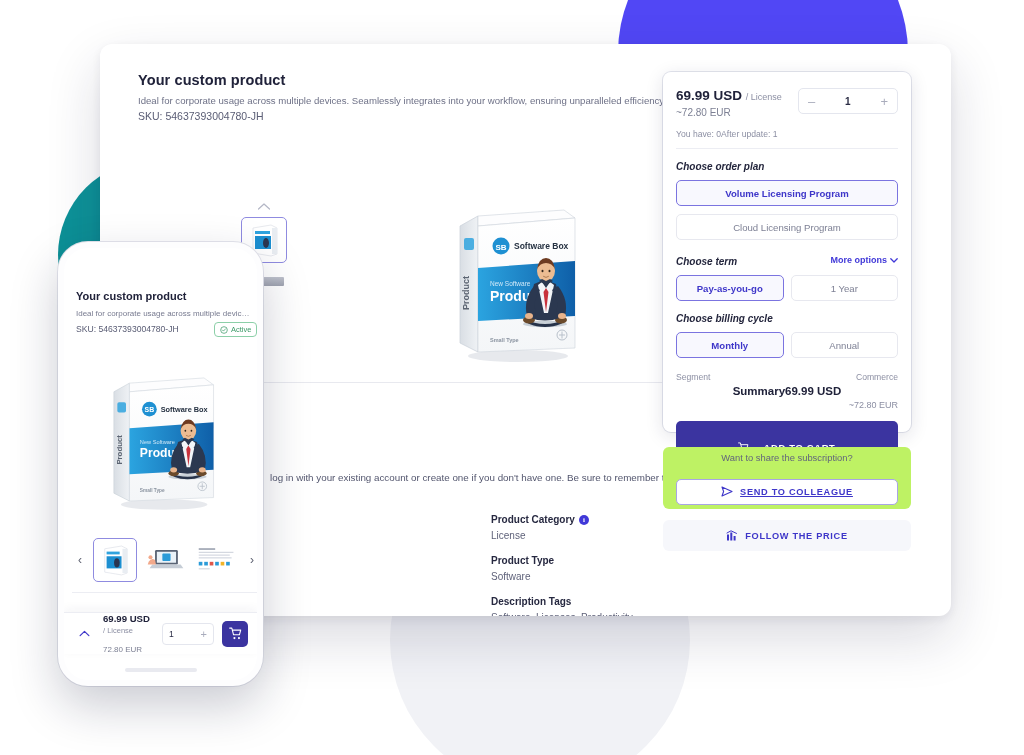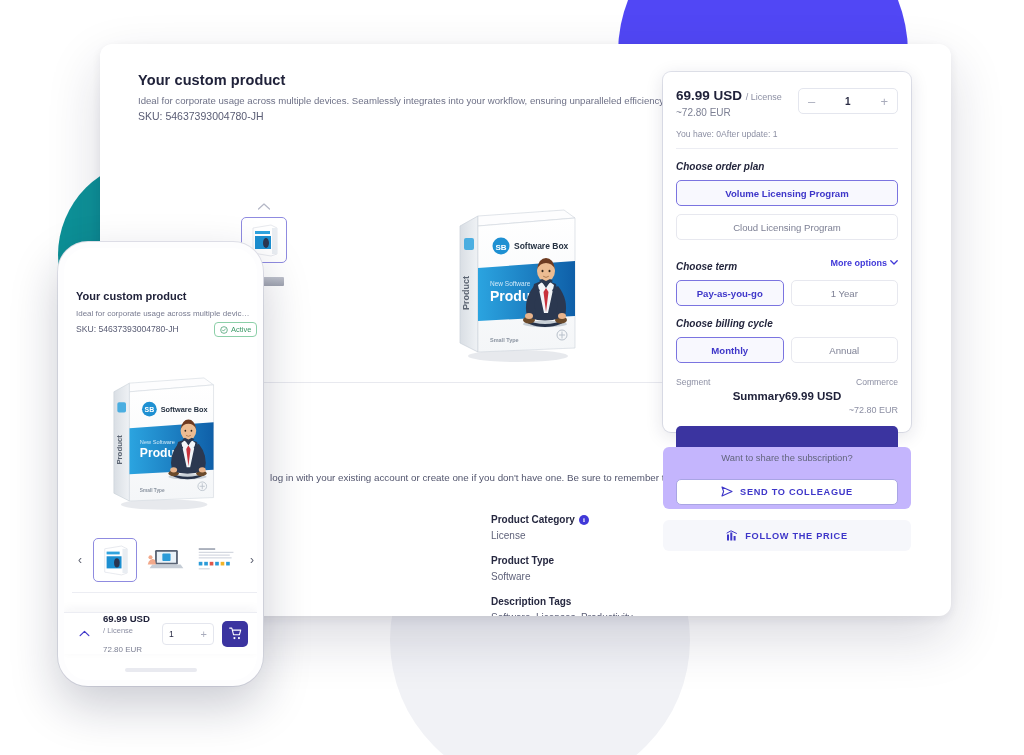--- a/index.html
+++ b/index.html
@@ -164,29 +164,29 @@
     margin-top: 11px; width: 100%; height: 32px;
     background: #3B34A0; border-radius: 5px;
     color: #fff; font-size: 9.4px; font-weight: 700; letter-spacing: .7px;
     display: flex; align-items: flex-end; justify-content: center; gap: 14px;
   }
 
   
   .share-card {
     position: absolute; left: 663px; top: 447px;
     width: 248px; height: 62px;
-    background: #c4b5fd; border-radius: 6px;
+    background: #bef264; border-radius: 6px;
     display: flex; flex-direction: column; align-items: center; justify-content: center;
   }
   .share-q { font-size: 9.4px; color: #62657C; }
   .share-btn {
     margin-top: 16px; width: 222px; height: 26px;
     border: 1px solid #A9A5E4; border-radius: 5px; background: #fff;
     display: flex; align-items: center; justify-content: center; gap: 7px;
-    color: #3E36C9; font-size: 9.2px; font-weight: 700; letter-spacing: .7px;
+    color: #3E36C9; font-size: 9.2px; font-weight: 700; letter-spacing: .7px; text-decoration: underline;
   }
   .follow-card {
     position: absolute; left: 663px; top: 520px;
     width: 248px; height: 31px;
     background: #F6F7FB; border-radius: 6px;
     display: flex; align-items: center; justify-content: center; gap: 7px;
     color: #3E36C9; font-size: 9.2px; font-weight: 700; letter-spacing: .7px;
   }
 
   
@@ -413,21 +413,21 @@
       <span>You have: 0</span>
       <span>After update: 1</span>
     </div>
     <div class="hr-panel"></div>
 
     <div class="sec-title">Choose order plan</div>
     <div class="opt-btn opt-full opt-sel">Volume Licensing Program</div>
     <div class="opt-btn opt-full opt-unsel">Cloud Licensing Program</div>
 
     <div class="sec-head">
-      <span class="sec-title" style="margin-top:8px">Choose term</span>
+      <span class="sec-title" style="margin-top:3px">Choose term</span>
       <span class="more-options">
         <span>More options</span>
         <svg width="8" height="5" viewBox="0 0 8 5">
           <path d="M.8.8 4 4 7.2.8" fill="none" stroke="#4038D8" stroke-width="1.3" stroke-linecap="round" stroke-linejoin="round"></path>
         </svg>
       </span>
     </div>
     <div class="opt-pair">
       <div class="opt-btn opt-sel">Pay-as-you-go</div>
       <div class="opt-btn opt-unsel">1 Year</div>

